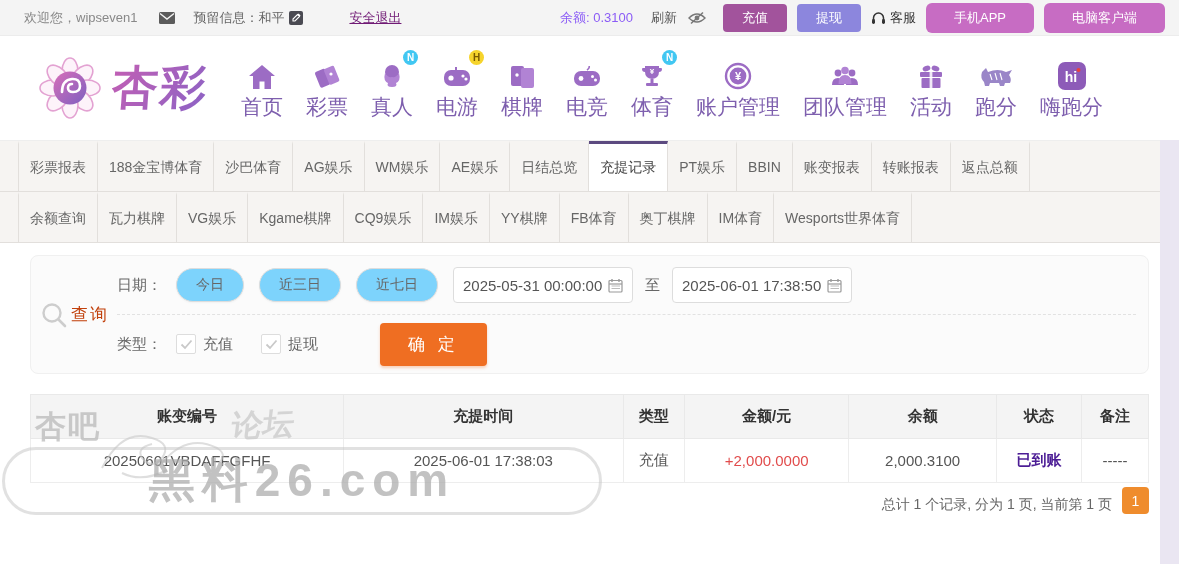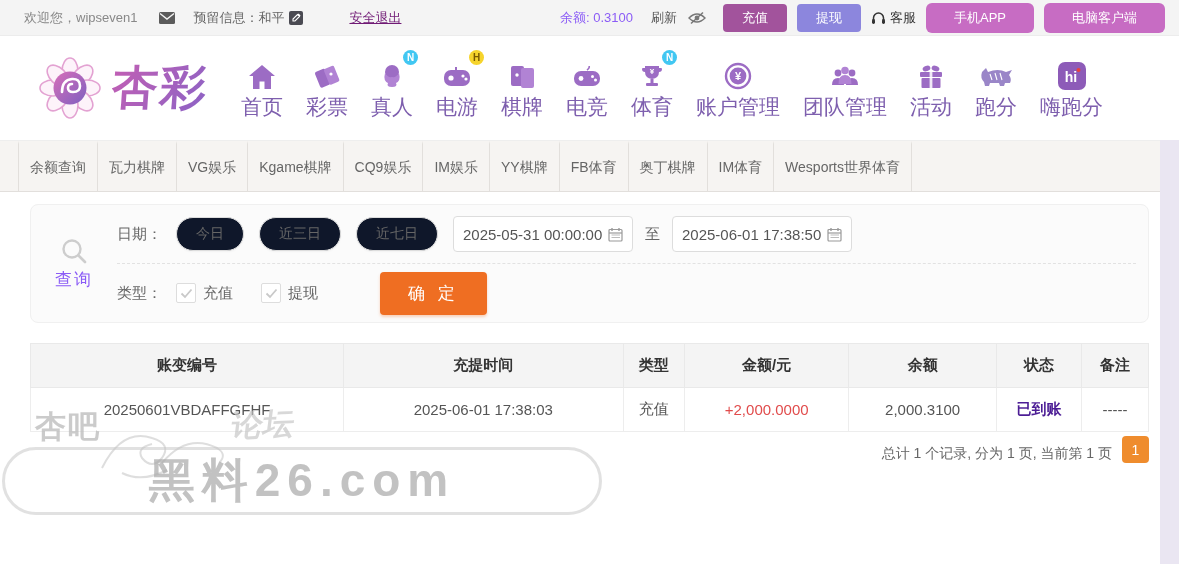--- a/index.html
+++ b/index.html
@@ -47,27 +47,27 @@
   .tabrow:last-child { border-bottom:none; }
   .tab { font-size:14px; color:#666; line-height:49px; height:50px; padding:0 11px;
     border-right:1px solid #e2dfdc; cursor:pointer; white-space:nowrap; border-top:3px solid transparent;
     line-height:46px; }
   .tab:first-child { border-left:1px solid #e2dfdc; }
   .tab.active { background:#fff; border-top:3px solid #5c4a80; color:#444; }
 
   
   .content { padding:12px 30px 0; position:relative; }
   .filter { background:#fbfbfb; border:1px solid #f0f0f0; border-radius:8px; display:flex; }
-  .query-side { width:86px; display:flex; flex-direction:column; align-items:center;
-    justify-content:center; color:#8b5cf6; gap:2px; }
+  .query-side { width:86px; display:flex; flex-direction:row; align-items:center;
+    justify-content:center; color:#c2410c; gap:2px; }
   .query-side .q-label { font-size:17px; letter-spacing:2px; }
   .filter-main { flex:1; padding:0 12px 0 0; }
   .frow { display:flex; align-items:center; height:58px; }
   .frow .lbl { font-size:15px; color:#666; margin-right:14px; }
-  .pill { background:#0f172a; border:1px solid #ddd; border-radius:17px; padding:7px 19px;
+  .pill { background:#7dd3fc; border:1px solid #ddd; border-radius:17px; padding:7px 19px;
     font-size:14px; color:#666; margin-right:15px; cursor:pointer; box-shadow:0 1px 2px rgba(0,0,0,.04); }
   .dateinput { background:#fff; border:1px solid #ddd; border-radius:4px; height:36px; width:180px;
     display:flex; align-items:center; padding:0 9px; font-size:15px; color:#555; cursor:text; }
   .dateinput span { flex:1; }
   .to-lbl { margin:0 12px; color:#666; font-size:15px; }
   .fdivider { border-top:1px dashed #e2e2e2; }
   .chk { width:20px; height:20px; background:#fff; border:1px solid #ddd; border-radius:2px;
     display:inline-flex; align-items:center; justify-content:center; margin-right:7px; cursor:pointer; }
   .chk-lbl { font-size:15px; color:#666; margin-right:28px; }
   .confirm { background:#ef6e22; color:#fff; border:none; border-radius:4px; font-size:17px;
@@ -317,20 +317,35 @@
             <text x="13" y="20" font-size="14" font-weight="bold" fill="#fff" text-anchor="middle">hi</text>
             <circle cx="20.5" cy="8" r="2" fill="#e8413c"></circle>
           </svg>
         </span>
       <span class="nav-label">嗨跑分</span>
     </div>
   </div>
 </div>
 
 <div class="tabs">
+  <div class="tabrow">
+    <div class="tab">彩票报表</div>
+    <div class="tab">188金宝博体育</div>
+    <div class="tab">沙巴体育</div>
+    <div class="tab">AG娱乐</div>
+    <div class="tab">WM娱乐</div>
+    <div class="tab">AE娱乐</div>
+    <div class="tab">日结总览</div>
+    <div class="tab active">充提记录</div>
+    <div class="tab">PT娱乐</div>
+    <div class="tab">BBIN</div>
+    <div class="tab">账变报表</div>
+    <div class="tab">转账报表</div>
+    <div class="tab">返点总额</div>
+  </div>
   <div class="tabrow">
     <div class="tab">余额查询</div>
     <div class="tab">瓦力棋牌</div>
     <div class="tab">VG娱乐</div>
     <div class="tab">Kgame棋牌</div>
     <div class="tab">CQ9娱乐</div>
     <div class="tab">IM娱乐</div>
     <div class="tab">YY棋牌</div>
     <div class="tab">FB体育</div>
     <div class="tab">奥丁棋牌</div>

